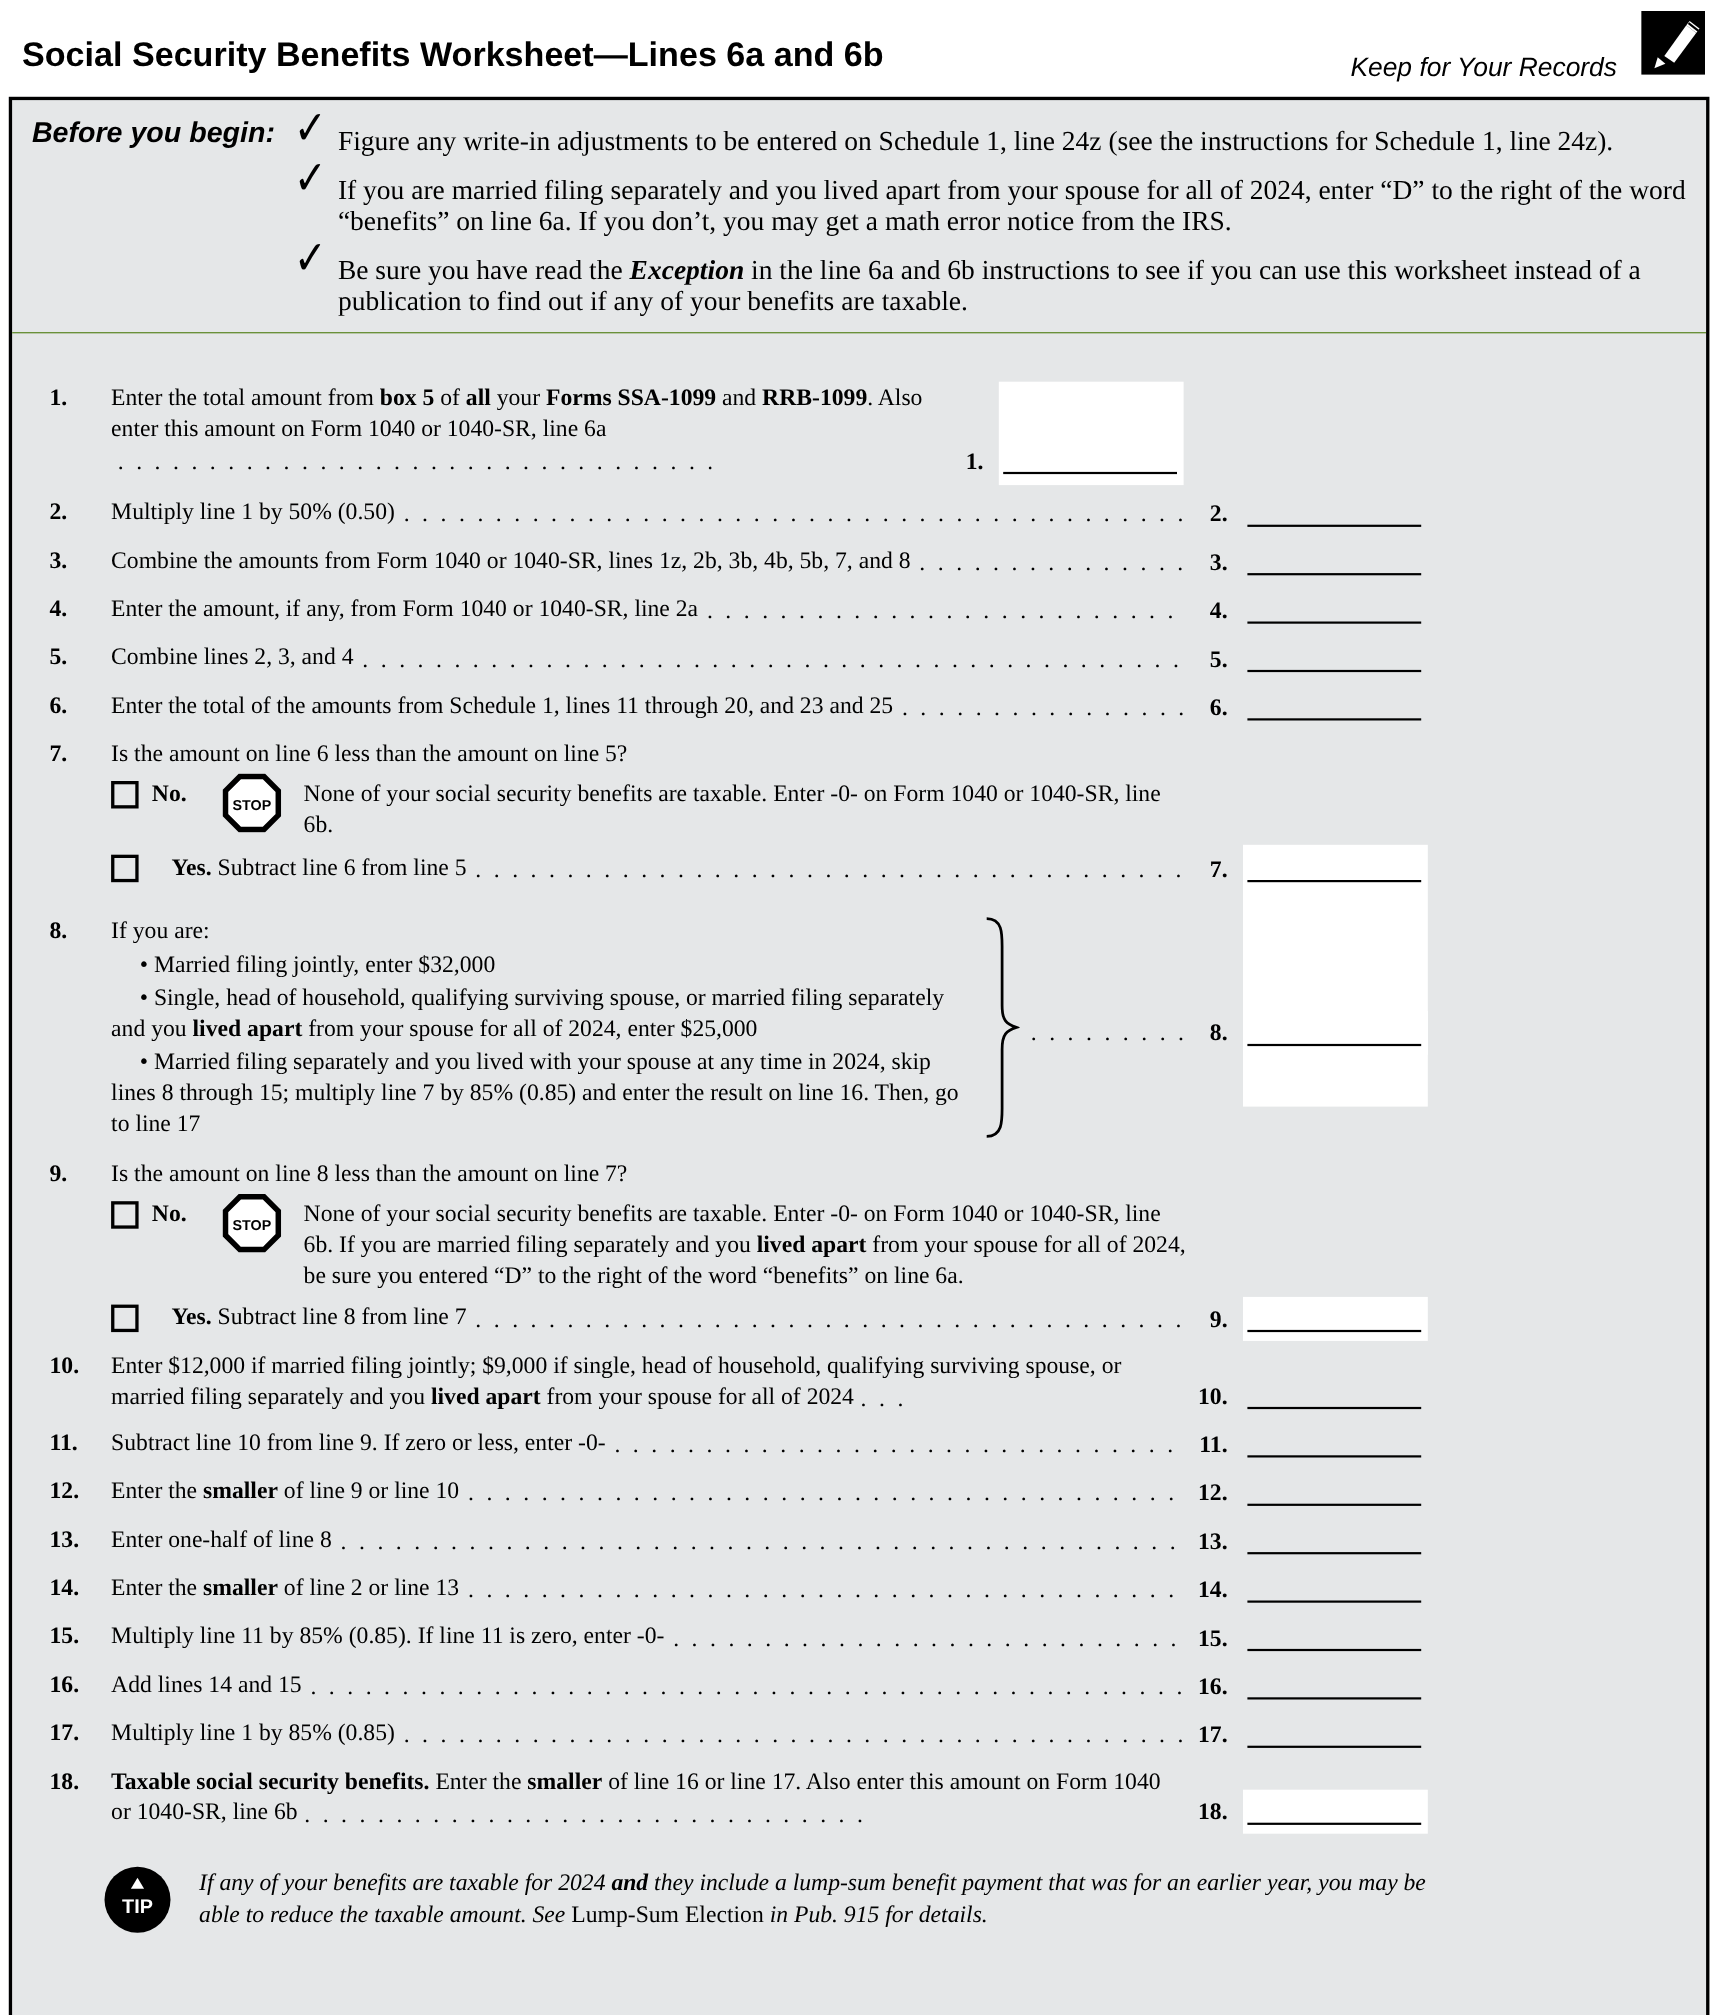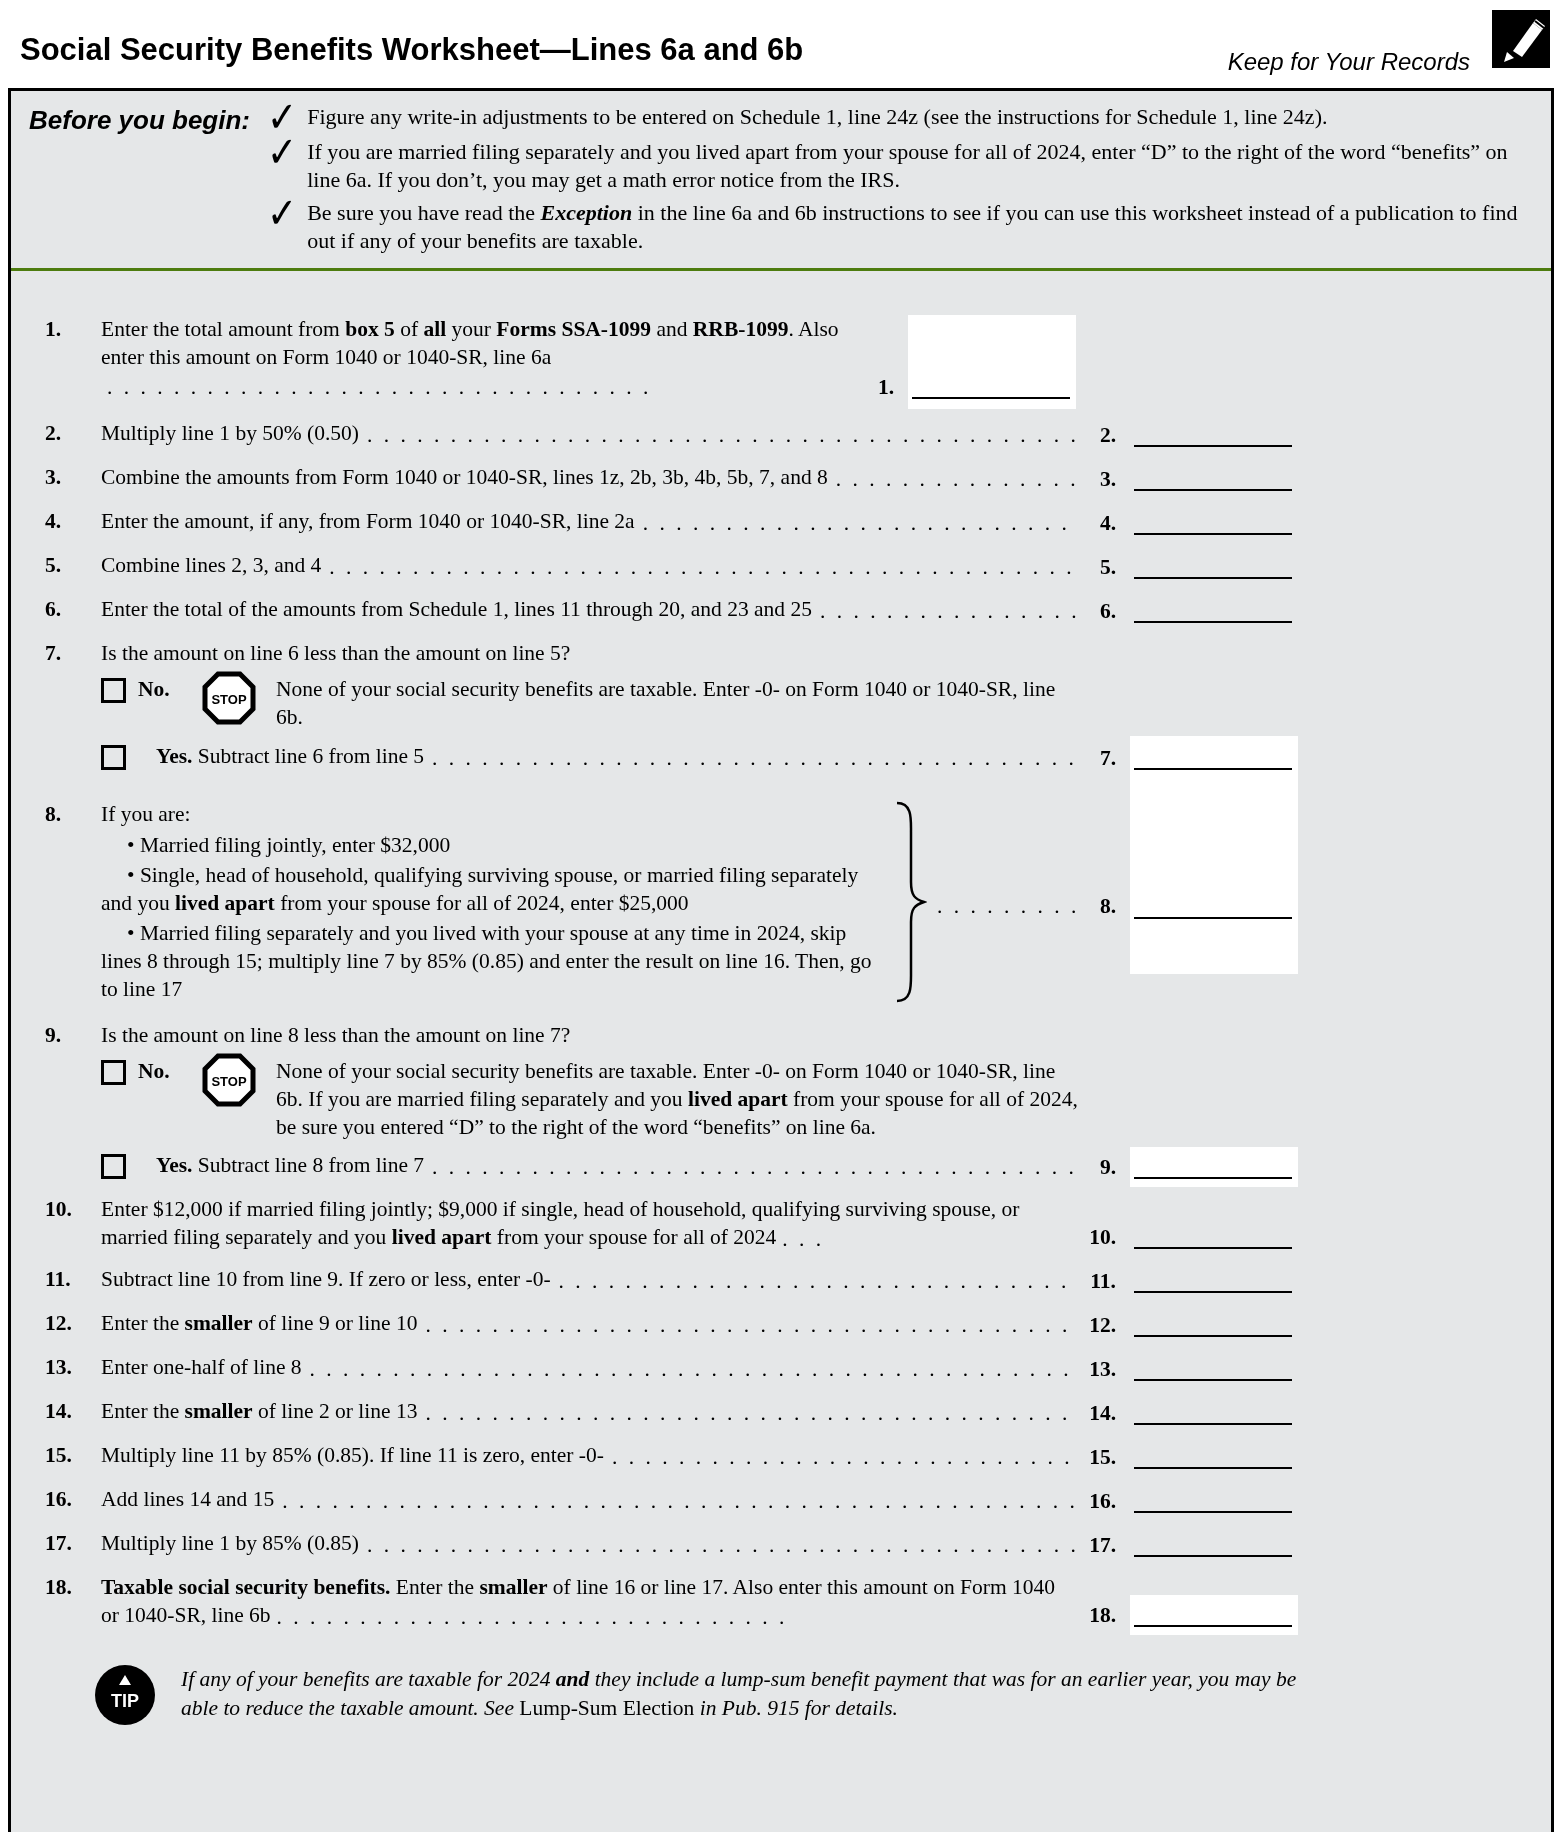--- a/index.html
+++ b/index.html
@@ -11,26 +11,26 @@
     padding: 6px 8px 8px;
     overflow: hidden;
   }
   .header { display: flex; justify-content: space-between; align-items: flex-end; padding: 16px 84px 10px 2px; }
   .title { margin: 10px; font-family: "Liberation Sans", sans-serif; font-size: 31px; font-weight: bold; line-height: 36px; }
   .keep { font-family: "Liberation Sans", sans-serif; font-style: italic; font-size: 24px; padding-bottom: 2px; }
   .pencil { position: absolute; top: 10px; right: 12px; width: 58px; height: 58px; }
 
   .sheet { border: 3px solid #000; background: #e5e7e8; height: 1750px; overflow: hidden; }
 
-  .before { display: flex; padding: 12px 14px 8px 18px; border-bottom: 3px solid #4d7c0f; }
+  .before { display: flex; padding: 12px 14px 8px 18px; border-bottom: 1px solid #4d7c0f; }
   .before-label { font-family: "Liberation Sans", sans-serif; font-weight: bold; font-style: italic; font-size: 26px; width: 238px; flex: none; padding-top: 2px; }
   .before-items { flex: 1; }
   .before-item { display: flex; align-items: flex-start; margin-bottom: 5px; }
   .check { font-size: 36px; line-height: 30px; margin-right: 10px; flex: none; transform: scaleY(1.2); font-family: "DejaVu Sans", sans-serif; }
-  .bi-text { font-size: 22px; line-height: 28px; }
+  .bi-text { font-size: 25px; line-height: 28px; margin-top: 12px; }
 
   .rows { padding: 44px 253px 0 34px; font-size: 21.5px; line-height: 28px; }
   .row { display: flex; align-items: flex-start; margin-bottom: 14px; }
   .num-l { width: 56px; flex: none; font-weight: bold; }
   .body { flex: 0 1 auto; }
   .grow .body { flex: 1 1 auto; }
   .dots { flex: 1 1 26px; min-width: 0; overflow: hidden; white-space: nowrap; align-self: flex-end; padding: 0 6px 0 8px; letter-spacing: 3px; }
   .idots { display: inline-block; overflow: hidden; white-space: nowrap; letter-spacing: 3px; height: 24px; vertical-align: -5px; margin-left: 6px; }
   .num-r { width: 52px; flex: none; font-weight: bold; text-align: right; padding-right: 14px; align-self: flex-end; }
   .entry { width: 168px; flex: none; position: relative; height: 30px; align-self: flex-end; }

